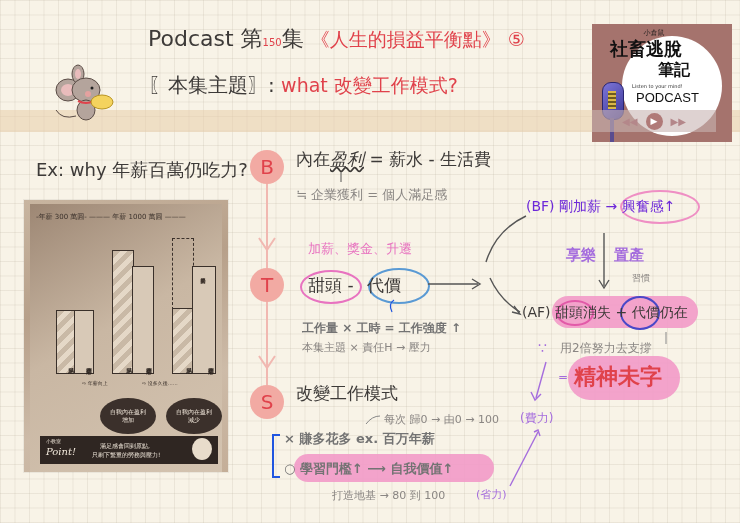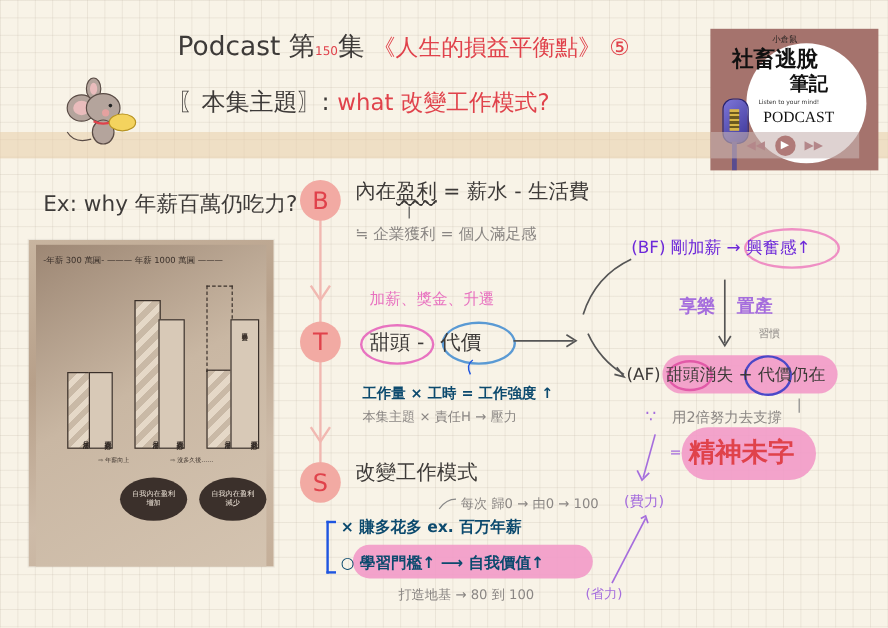--- a/index.html
+++ b/index.html
@@ -31,21 +31,21 @@
     background: #a5736d; overflow: hidden;
   }
   .cover .circle {
     position: absolute; left: 30px; top: 12px; width: 100px; height: 100px;
     border-radius: 50%; background: #ffffff;
   }
   .cover .brand { position: absolute; top: 4px; left: 0; width: 124px; text-align: center; font-size: 7px; color: #2c2624; }
   .cover .t1 { position: absolute; top: 13px; left: 18px; font-size: 18px; font-weight: bold; color: #111; letter-spacing: 0px; }
   .cover .t2 { position: absolute; top: 36px; left: 66px; font-size: 16px; font-weight: bold; color: #111; }
   .cover .t3 { position: absolute; top: 59px; left: 40px; font-size: 5px; color: #333; }
-  .cover .t4 { position: absolute; top: 66px; left: 44px; font-family: Liberation Serif, serif; font-size: 13px; color: #111; }
+  .cover .t4 { position: absolute; top: 66px; left: 44px; font-family: Liberation Sans, sans-serif; font-size: 13px; color: #111; }
   .cover .ctrl {
     position: absolute; left: 0; top: 86px; width: 124px; height: 22px;
     background: rgba(200,180,178,0.6); display: flex; align-items: center; justify-content: center; gap: 8px;
     color: #b4878a; font-size: 10px;
   }
   .cover .play {
     width: 17px; height: 17px; border-radius: 50%; background: #b07a78;
     display: flex; align-items: center; justify-content: center; color: #fff; font-size: 9px;
   }
   .cover .mic {
@@ -91,21 +91,21 @@
   
   .node {
     position: absolute; width: 34px; height: 34px; border-radius: 50%;
     background: #f2aaa3; color: #e0424b; font-size: 20px;
     display: flex; align-items: center; justify-content: center;
   }
   .vline { position: absolute; left: 266px; width: 2px; background: #f1b8b1; }
 
   .gray { color: #8a8683; }
   .pink { color: #e873c0; }
-  .blue { color: #0c4a6e; }
+  .blue { color: #737373; }
   .purple { color: #a56ddd; }
   .red { color: #e0424b; }
 
   .hl { position: absolute; background: #f29ac8; border-radius: 24px; opacity: 0.9; }
   .ring { position: absolute; border-radius: 50%; }
 
   svg.over { position: absolute; left: 0; top: 0; width: 740px; height: 523px; pointer-events: none; }
 </style>
 </head>
 <body>
@@ -191,36 +191,43 @@
 
     <div class="burst" style="left:70px; top:194px;">
       <span>自我內在盈利</span>
       <span>增加</span>
     </div>
     <div class="burst" style="left:136px; top:194px;">
       <span>自我內在盈利</span>
       <span>減少</span>
     </div>
 
+    <div class="point-bar">
+      <span style="position:absolute; left:6px; top:2px; font-size:5px;">小教室</span>
+      <span style="position:absolute; left:6px; top:10px; font-family:'DejaVu Serif',serif; font-style:italic; font-size:10px;">Point!</span>
+      <span style="position:absolute; left:60px; top:6px;">滿足感會回到原點,</span>
+      <span style="position:absolute; left:52px; top:15px;">只剩下繁重的勞務與壓力!</span>
+      <span style="position:absolute; right:6px; top:2px; width:20px; height:22px; border-radius:50%; background:#e8dccb;"></span>
+    </div>
   </div>
 </div>
 
 <div class="vline" style="top:180px; height:205px;"></div>
 <div class="node" style="left:250px; top:150px;">
     <span>B</span>
   </div>
 <div class="node" style="left:250px; top:268px;">
     <span>T</span>
   </div>
 <div class="node" style="left:250px; top:385px;">
     <span>S</span>
   </div>
 
 <div class="abs hand" style="left:296px; top:148px; font-size:17px; color:#3d3a38;">
-  <span>內在</span><span style="text-decoration: underline wavy #3d3a38;">盈利</span><span> = 薪水 - 生活費</span>
+  <span>內在</span><span style="text-decoration: underline wavy #3d3a38; font-style: italic;">盈利</span><span> = 薪水 - 生活費</span>
 </div>
 <div class="abs hand gray" style="left:296px; top:186px; font-size:13px;">≒ 企業獲利 = 個人滿足感</div>
 
 <div class="abs hand pink" style="left:308px; top:240px; font-size:13px;">加薪、獎金、升遷</div>
 <div class="ring" style="left:300px; top:270px; width:58px; height:30px; border:2px solid #e873c0;"></div>
 <div class="ring" style="left:368px; top:268px; width:58px; height:32px; border:2px solid #5a9ad4;"></div>
 <div class="abs hand" style="left:308px; top:274px; font-size:17px; color:#3d3a38;">
   <span>甜頭</span>
   <span>-</span>
   <span style="margin-left:8px;">代價</span>
@@ -261,21 +268,21 @@
   <span>賺多花多 ex. 百万年薪</span>
 </div>
 <div class="hl" style="left:294px; top:454px; width:200px; height:28px;"></div>
 <div class="abs hand blue" style="left:284px; top:460px; font-size:13px; font-weight:bold;">
   <span>○</span>
   <span>學習門檻↑</span>
   <span>⟶</span>
   <span>自我價值↑</span>
 </div>
 <div class="abs hand gray" style="left:332px; top:488px; font-size:11px;">打造地基 → 80 到 100</div>
-<div class="abs hand purple" style="left:476px; top:487px; font-size:11px;margin-left:12px;">(省力)</div>
+<div class="abs hand purple" style="left:476px; top:487px; font-size:11px;">(省力)</div>
 
 <svg class="over" viewBox="0 0 740 523">
 
   <path d="M259 238 L267 250 L275 238" stroke="#f1b8b1" stroke-width="2" fill="none"></path>
   <path d="M259 356 L267 368 L275 356" stroke="#f1b8b1" stroke-width="2" fill="none"></path>
 
   <line x1="341" y1="172" x2="341" y2="182" stroke="#555" stroke-width="1"></line>
 
   <line x1="428" y1="284" x2="478" y2="284" stroke="#555" stroke-width="1.4"></line>
   <path d="M472 279 L480 284 L472 289" stroke="#555" stroke-width="1.4" fill="none"></path>

